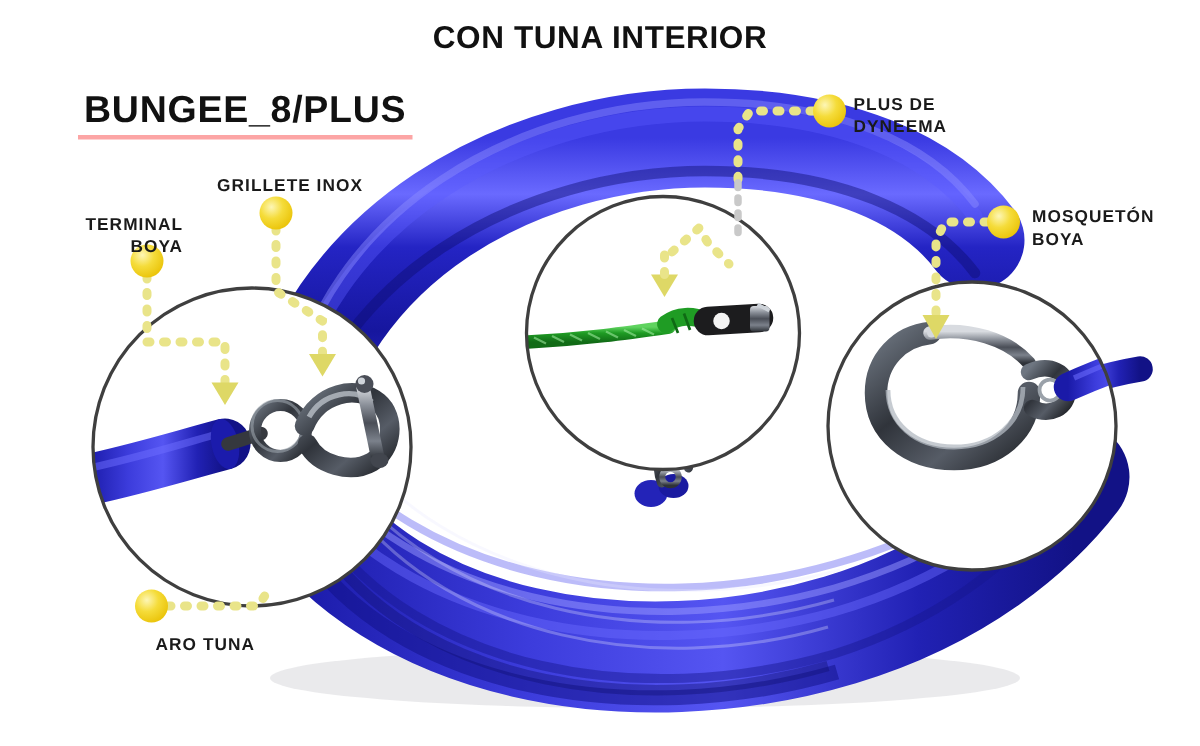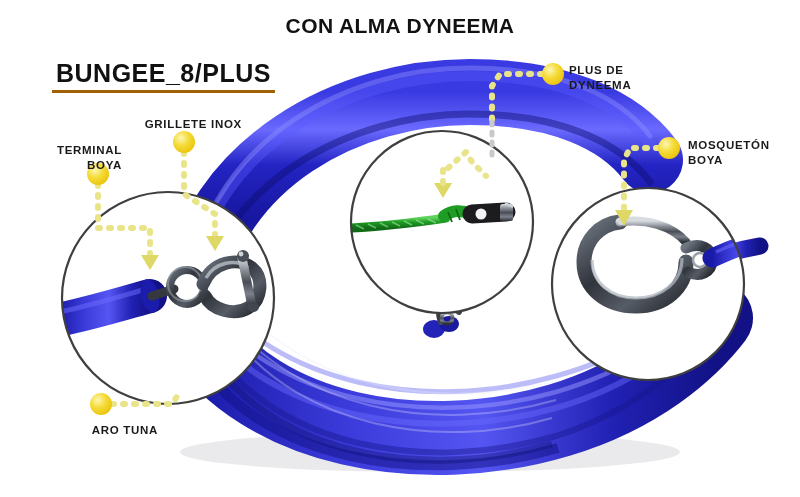--- a/index.html
+++ b/index.html
@@ -30,41 +30,41 @@
     color: #111111;
   }
   .product-title {
     position: absolute;
     left: 52px;
     top: 59px;
     font-size: 25px;
     font-weight: bold;
     letter-spacing: 0.5px;
     color: #111111;
-    border-bottom: 3px solid #a16207;
+    border-bottom: 3px solid #fca5a5;
     padding: 0 4px 2px 4px;
   }
   
   .callout {
     position: absolute;
     font-size: 11.5px;
     font-weight: bold;
     letter-spacing: 0.7px;
     color: #1a1a1a;
     line-height: 1.28;
     white-space: pre-line;
   }
   .callout.center { text-align: right; }
   .callout.left   { text-align: left; }
 
   #label-terminal-boya { left: 36px;  top: 143px; width: 86px; }
   #label-grillete     { left: 126px; top: 117px; width: 116px; }
   #label-alma         { left: 569px; top: 63px;  width: 120px; }
   #label-mosqueton    { left: 688px; top: 138px; width: 104px; }
-  #label-aro-tuna     { left: 68px;  top: 423px; width: 90px; }
+  #label-aro-tuna     { left: 80px;  top: 423px; width: 90px; }
 
   
   #photo {
     position: absolute;
     left: 0; top: 0;
     width: 800px; height: 497px;
   }
   
   #annotations {
     position: absolute;
@@ -300,21 +300,21 @@
       <circle cx="553" cy="74" r="11" fill="url(#gDot2)"></circle>
     </g>
     <g>
       <circle cx="669" cy="148" r="11" fill="url(#gDot2)"></circle>
     </g>
     <g>
       <circle cx="101" cy="404" r="11" fill="url(#gDot2)"></circle>
     </g>
   </svg>
 
-  <div class="main-title">CON ALMA DYNEEMA</div>
+  <div class="main-title">CON TUNA INTERIOR</div>
 
   <div class="product-title">BUNGEE_8/PLUS</div>
 
   <div class="callout center" id="label-terminal-boya">TERMINAL
 BOYA</div>
 
   <div class="callout center" id="label-grillete">GRILLETE INOX</div>
 
   <div class="callout left" id="label-alma">PLUS DE
 DYNEEMA</div>

